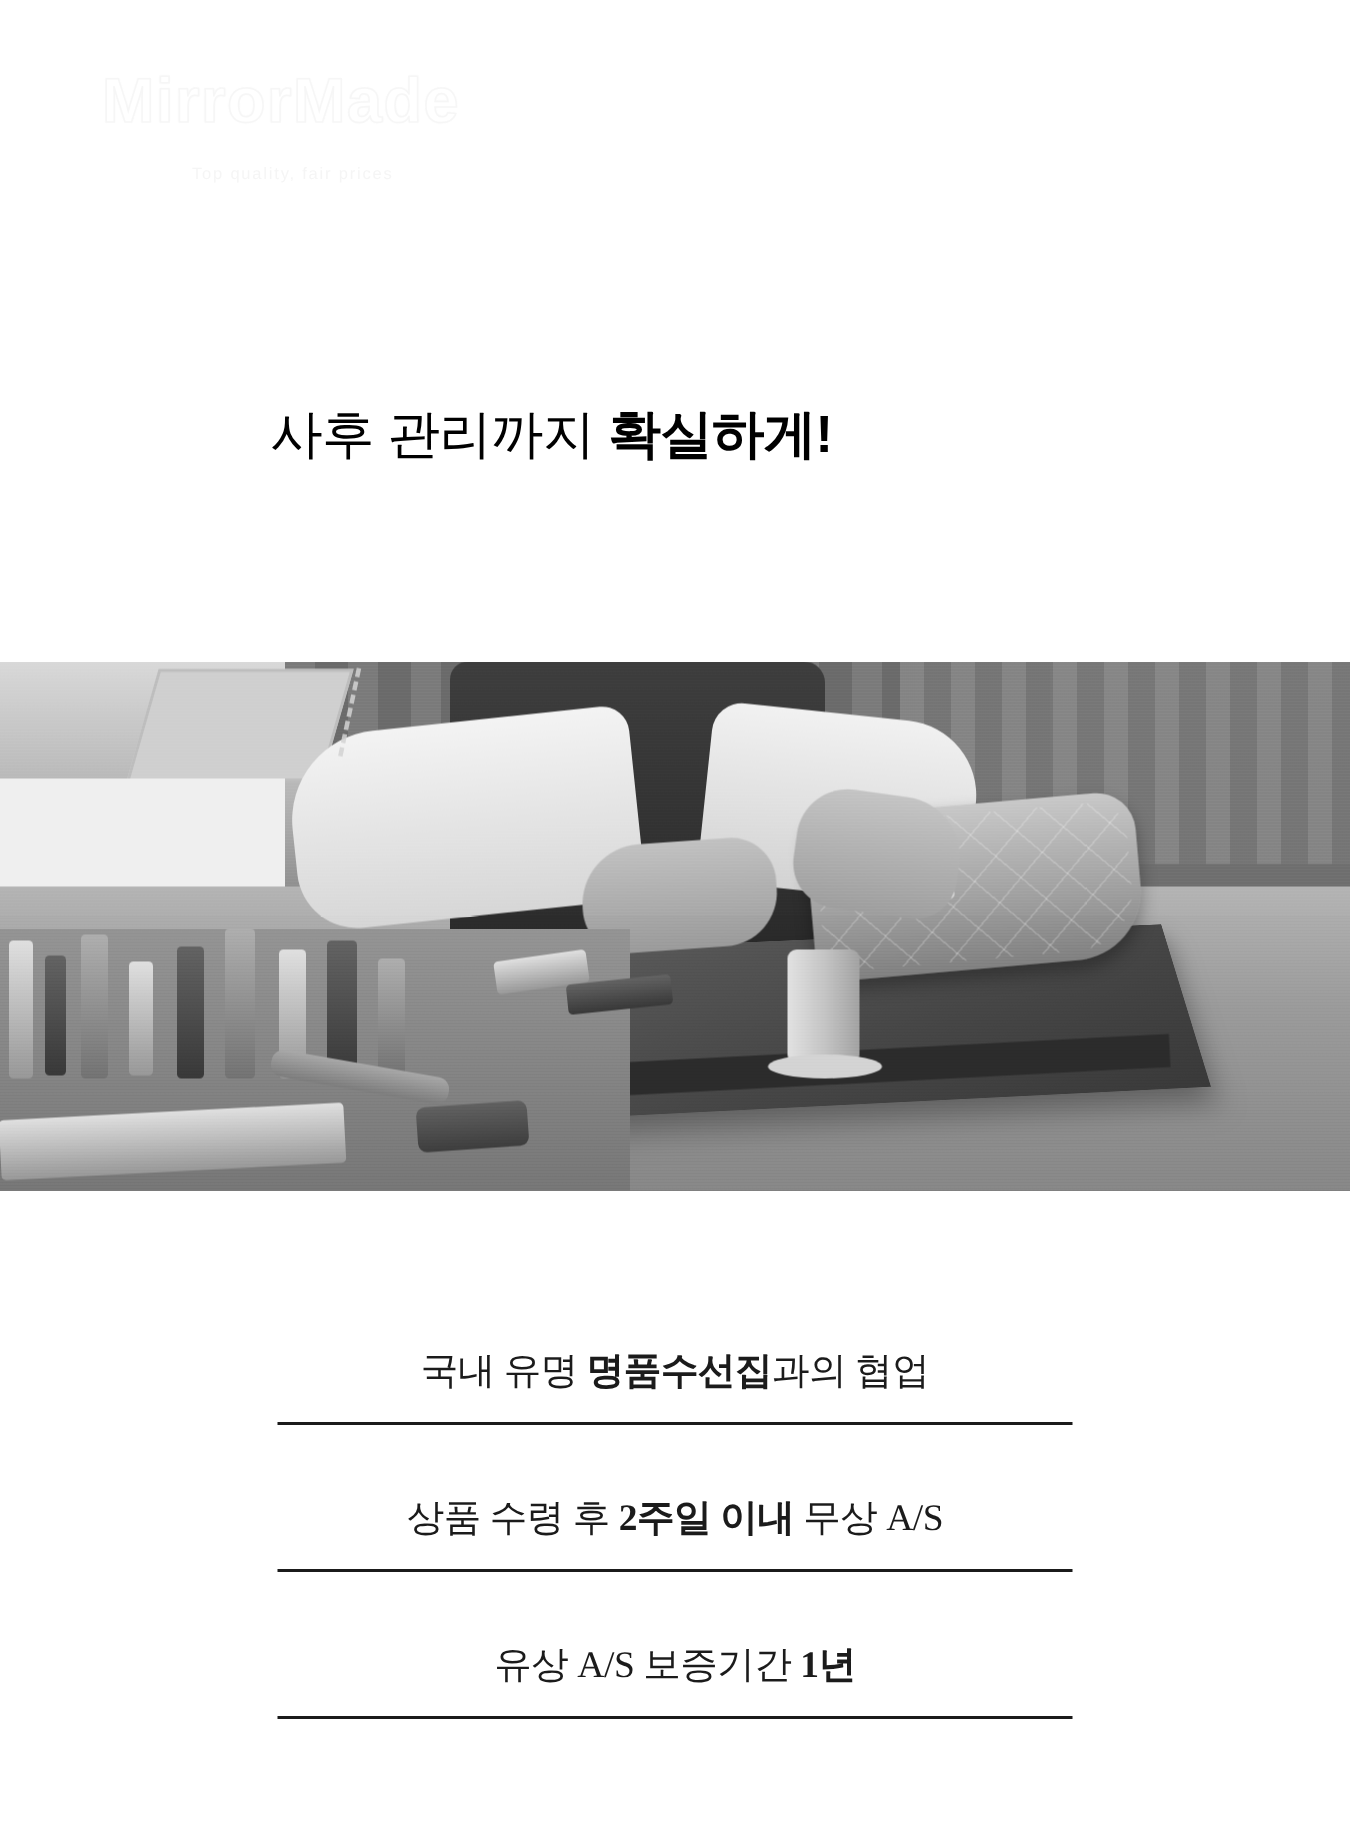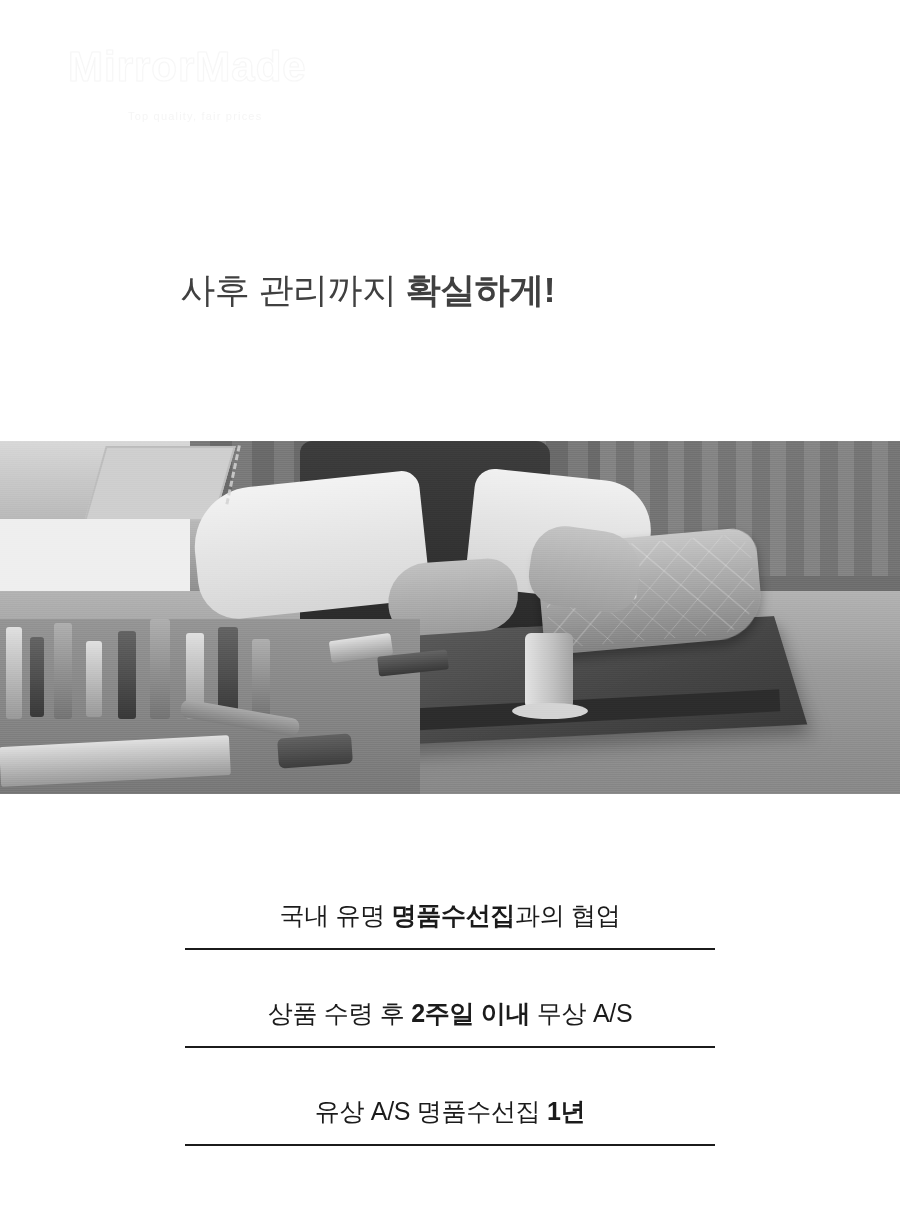--- a/index.html
+++ b/index.html
@@ -50,21 +50,21 @@
 
   
   .headline {
     position: absolute;
     top: 268px;
     left: 0;
     width: 735px;
     text-align: center;
     font-size: 35px;
     line-height: 1.25;
-    color: #404040;
+    color: #000000;
     font-weight: 400;
     letter-spacing: -0.5px;
   }
   .headline .strong { font-weight: 800; }
 
   
   .photo {
     position: absolute;
     top: 441px;
     left: 0;
@@ -204,20 +204,21 @@
       repeating-linear-gradient(0deg, rgba(255,255,255,.03) 0 1px, rgba(0,0,0,.03) 1px 2px);
     mix-blend-mode: overlay;
   }
 
   
   .features {
     position: absolute;
     top: 900px;
     left: 0;
     width: 900px;
+    font-family: Liberation Serif, serif;
   }
   .feature {
     width: 900px;
     text-align: center;
   }
   .feature-text {
     font-size: 25px;
     color: #1b1b1b;
     letter-spacing: -0.3px;
     line-height: 1.2;
@@ -305,20 +306,20 @@
 
     <div class="feature">
       <div class="feature-text">
         <span>상품 수령 후 </span><span class="strong">2주일 이내</span><span> 무상 A/S</span>
       </div>
       <div class="feature-rule"></div>
     </div>
 
     <div class="feature">
       <div class="feature-text">
-        <span>유상 A/S 명품수선집 </span><span class="strong">1년</span><span></span>
+        <span>유상 A/S 보증기간 </span><span class="strong">1년</span><span></span>
       </div>
       <div class="feature-rule"></div>
     </div>
 
   </div>
 
 </div>
 
 </body></html>

